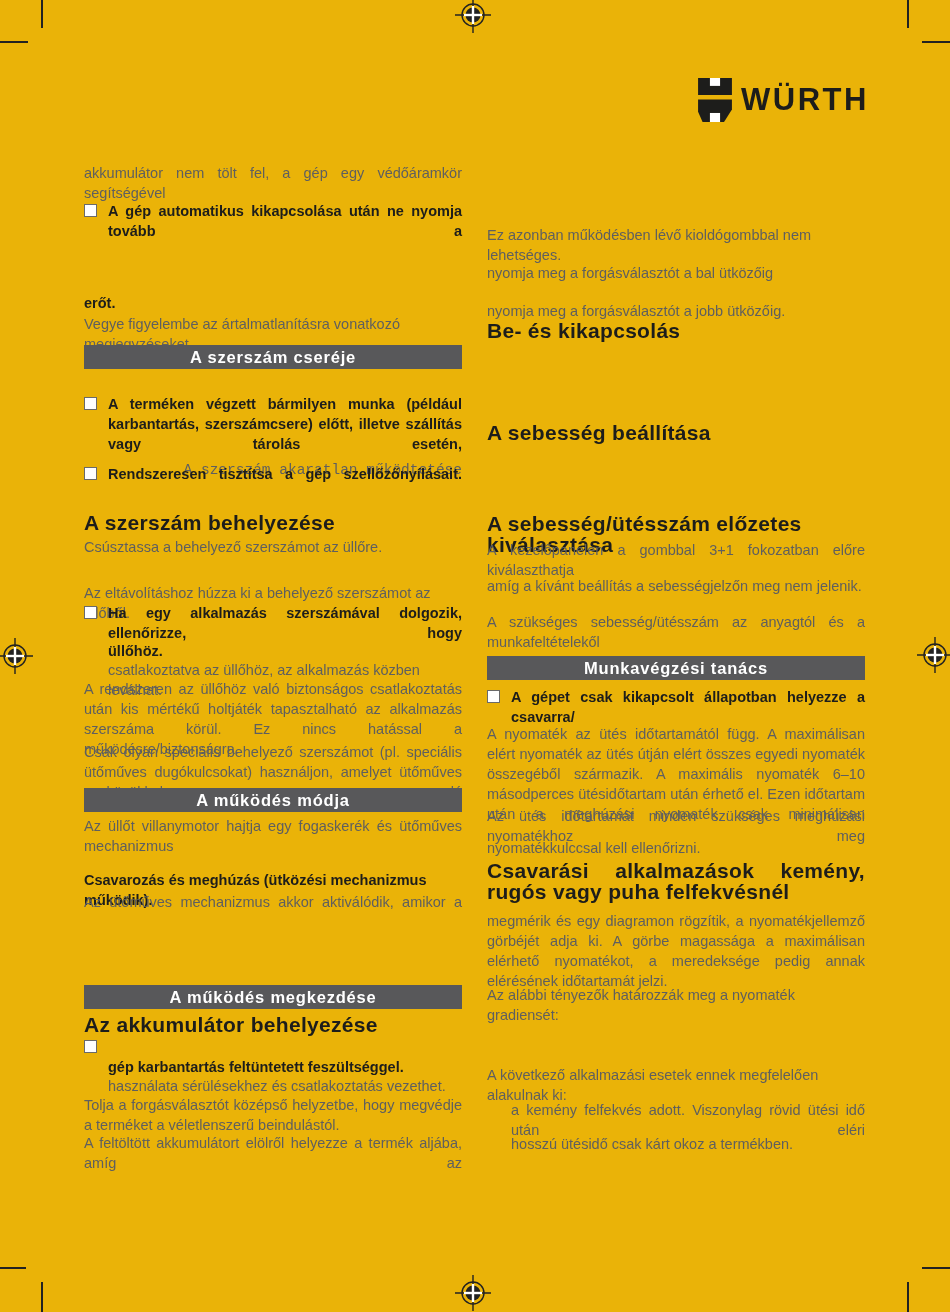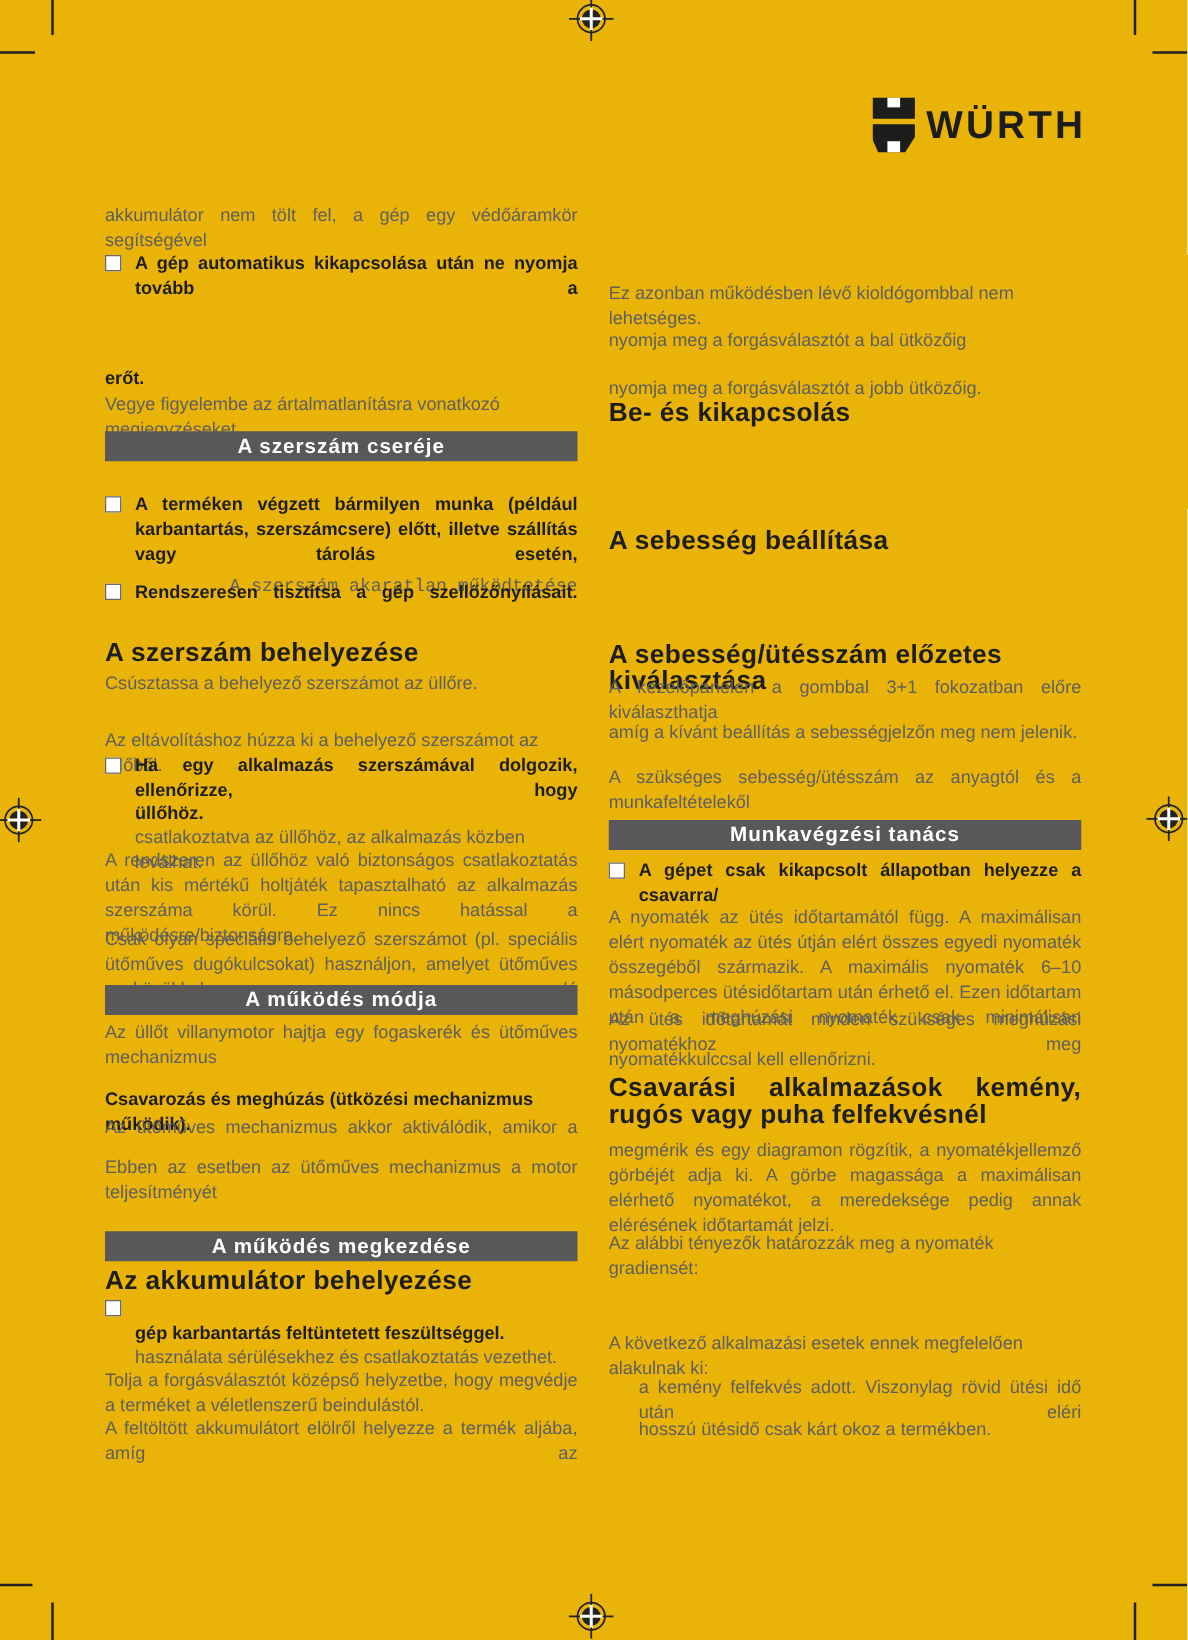--- a/index.html
+++ b/index.html
@@ -120,21 +120,20 @@
     <div class="blk ind" style="top:660px;">csatlakoztatva az üllőhöz, az alkalmazás közben leválhat.</div>
 
     <div class="blk j" style="top:679px;">A rendszeren az üllőhöz való biztonságos csatlakoztatás után kis mértékű holtjáték tapasztalható az alkalmazás szerszáma körül. Ez nincs hatással a működésre/biztonságra.</div>
     <div class="blk js" style="top:742px;">Csak olyan speciális behelyező szerszámot (pl. speciális ütőműves dugókulcsokat) használjon, amelyet ütőműves eszközökkel való</div>
 
     <div class="blk banner" style="top:788px;">A működés módja</div>
 
     <div class="blk js" style="top:816px;">Az üllőt villanymotor hajtja egy fogaskerék és ütőműves mechanizmus</div>
     <div class="blk b" style="top:870px;">Csavarozás és meghúzás (ütközési mechanizmus működik).</div>
     <div class="blk js" style="top:892px;">Az ütőműves mechanizmus akkor aktiválódik, amikor a</div>
-    <div class="blk js" style="top:924px;">Ebben az esetben az ütőműves mechanizmus a motor teljesítményét</div>
 
     <div class="blk banner" style="top:985px;">A működés megkezdése</div>
 
     <div class="blk h2" style="top:1014px;">Az akkumulátor behelyezése</div>
 
     <div class="blk bullet" style="top:1037px;height:14px;">
       <span class="cb"></span>
     </div>
 
     <div class="blk b ind" style="top:1057px;">gép karbantartás feltüntetett feszültséggel.</div>

